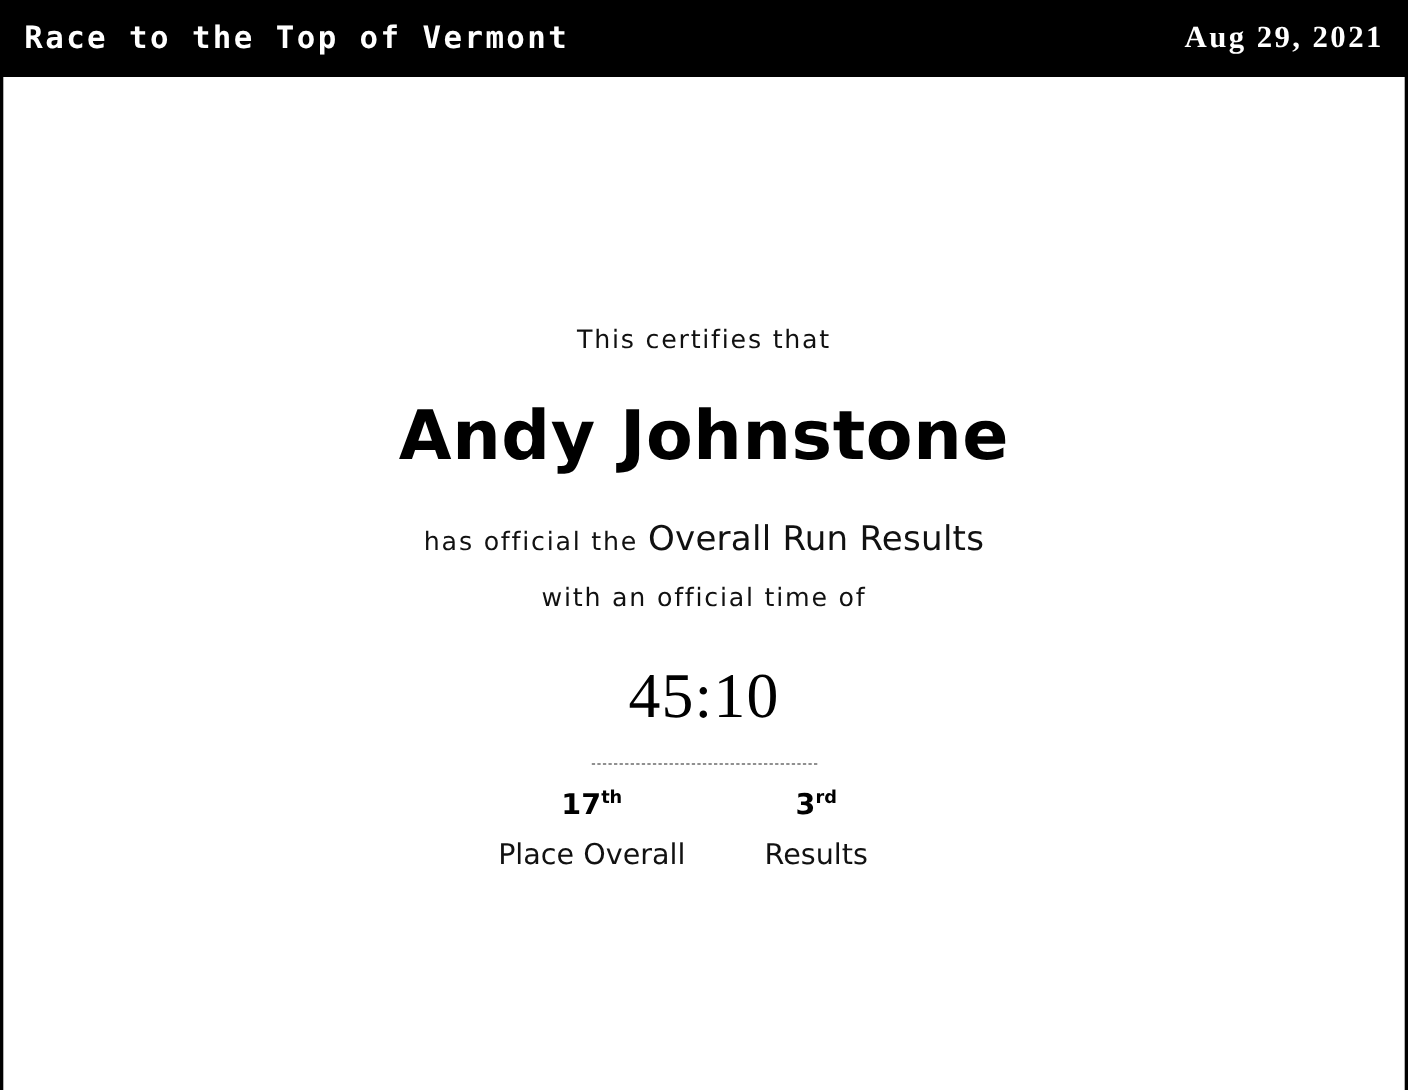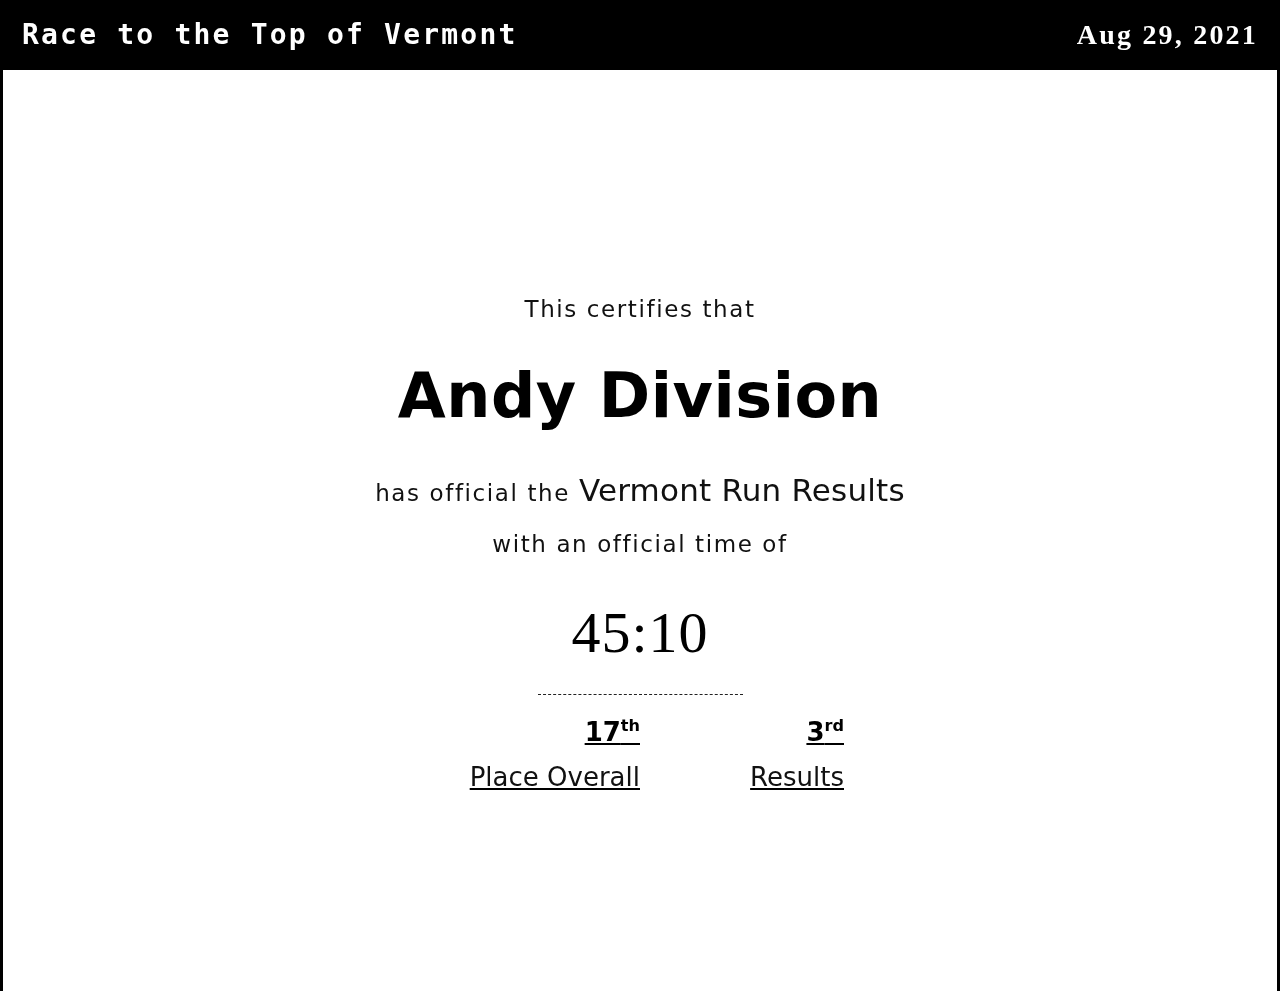--- a/index.html
+++ b/index.html
@@ -150,22 +150,21 @@
   }
 
   .results-row {
     margin-top: 24px;
     display: flex;
     justify-content: center;
     align-items: flex-start;
   }
   .result-col {
     width: 204px;
-    text-align: right;
-    text-decoration: underline;
+    text-align: center;
   }
   .result-value {
     font-family: "DejaVu Sans", sans-serif;
     font-weight: bold;
     font-size: 26px;
     color: #000000;
     line-height: 1;
   }
   .result-value sup {
     font-size: 0.62em;
@@ -191,24 +190,24 @@
     <div class="header-title">Race to the Top of Vermont</div>
     <div class="header-date">Aug 29, 2021</div>
   </div>
 
   <div class="cert-frame">
 
     <div class="cert-body">
 
       <div class="line-certifies">This certifies that</div>
 
-      <div class="recipient-name">Andy Division</div>
+      <div class="recipient-name">Andy Johnstone</div>
 
       <div class="line-completed">
-        <span class="completed-prefix">has official the </span><span class="event-name">Vermont Run Results</span>
+        <span class="completed-prefix">has official the </span><span class="event-name">Overall Run Results</span>
       </div>
 
       <div class="line-official-time">with an official time of</div>
 
       <div class="finish-time">45:10</div>
 
       <div class="divider-wrap">
         <div class="divider"></div>
       </div>
 

